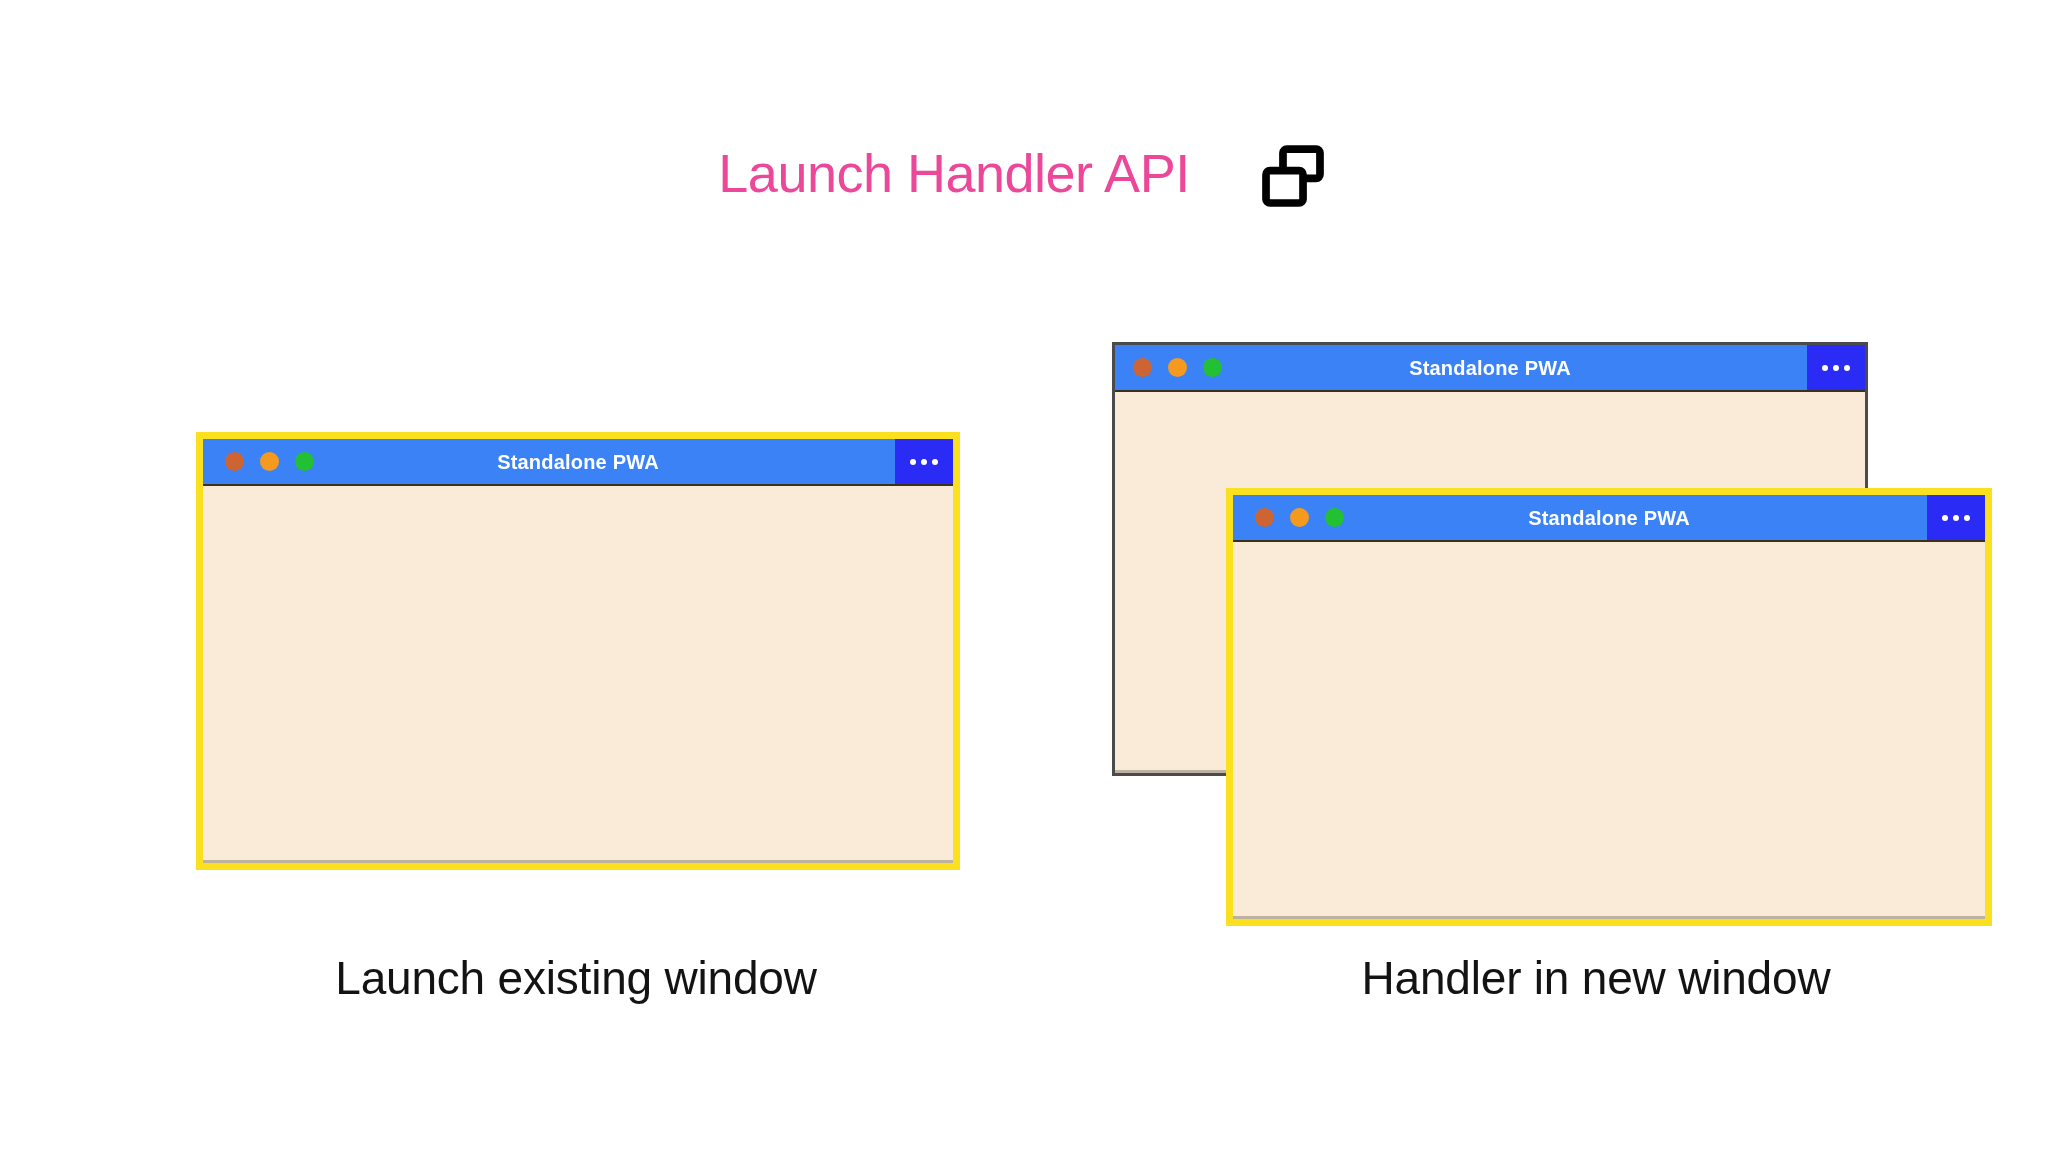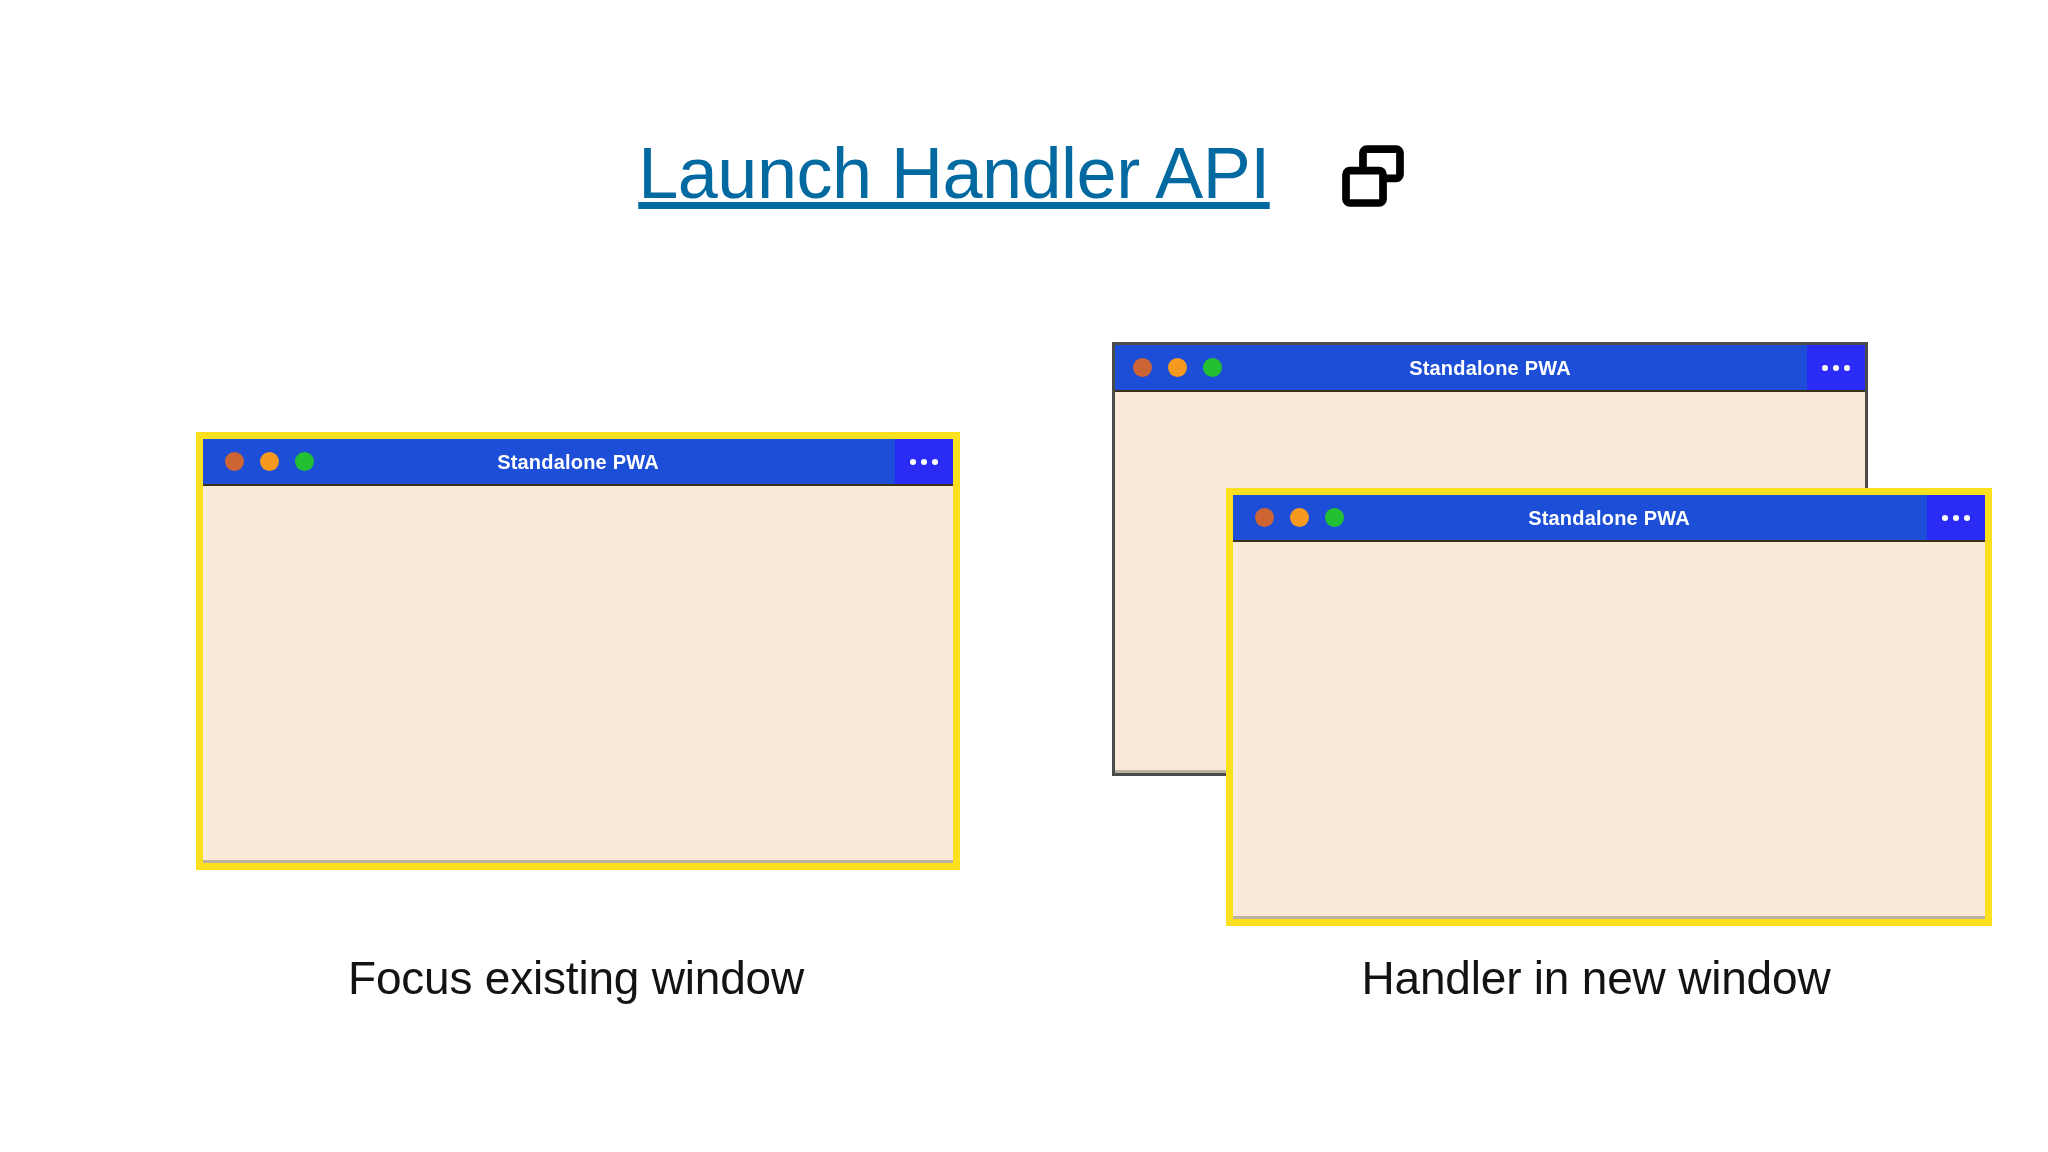--- a/index.html
+++ b/index.html
@@ -23,27 +23,26 @@
     left: 0;
     top: 118px;
     width: 2048px;
     height: 110px;
     display: flex;
     align-items: center;
     justify-content: center;
     gap: 66px;
   }
   #page-title {
-    font-size: 72px;
+    font-size: 54px;
     font-weight: 400;
     letter-spacing: -0.5px;
     line-height: 1;
-    color: #0369a1;
+    color: #ec4899;
     white-space: nowrap;
-    text-decoration: underline;
   }
   #windows-icon {
     width: 74px;
     height: 74px;
     display: block;
     flex: 0 0 auto;
     margin-top: 6px;
   }
 
   
@@ -64,21 +63,21 @@
     position: absolute;
     inset: 0;
     display: flex;
     flex-direction: column;
     background: #FAEBD9;
     overflow: hidden;
   }
   .titlebar {
     position: relative;
     flex: 0 0 auto;
-    background: #1d4ed8;
+    background: #3b82f6;
     display: flex;
     align-items: center;
     border-bottom: 2px solid #3b3117;
     box-sizing: border-box;
   }
   .traffic-lights {
     position: absolute;
     display: flex;
     align-items: center;
   }
@@ -201,21 +200,21 @@
       <div class="menu-button">
         <span class="mdot"></span>
         <span class="mdot"></span>
         <span class="mdot"></span>
       </div>
     </div>
     <div class="window-body"></div>
   </div>
 </div>
 
-<div class="caption" id="caption-left">Focus existing window</div>
+<div class="caption" id="caption-left">Launch existing window</div>
 
 <div class="window plain" id="window-new-back">
   <div class="window-inner">
     <div class="titlebar">
       <div class="traffic-lights">
         <span class="dot close"></span>
         <span class="dot min"></span>
         <span class="dot max"></span>
       </div>
       <div class="titlebar-title">Standalone PWA</div>

